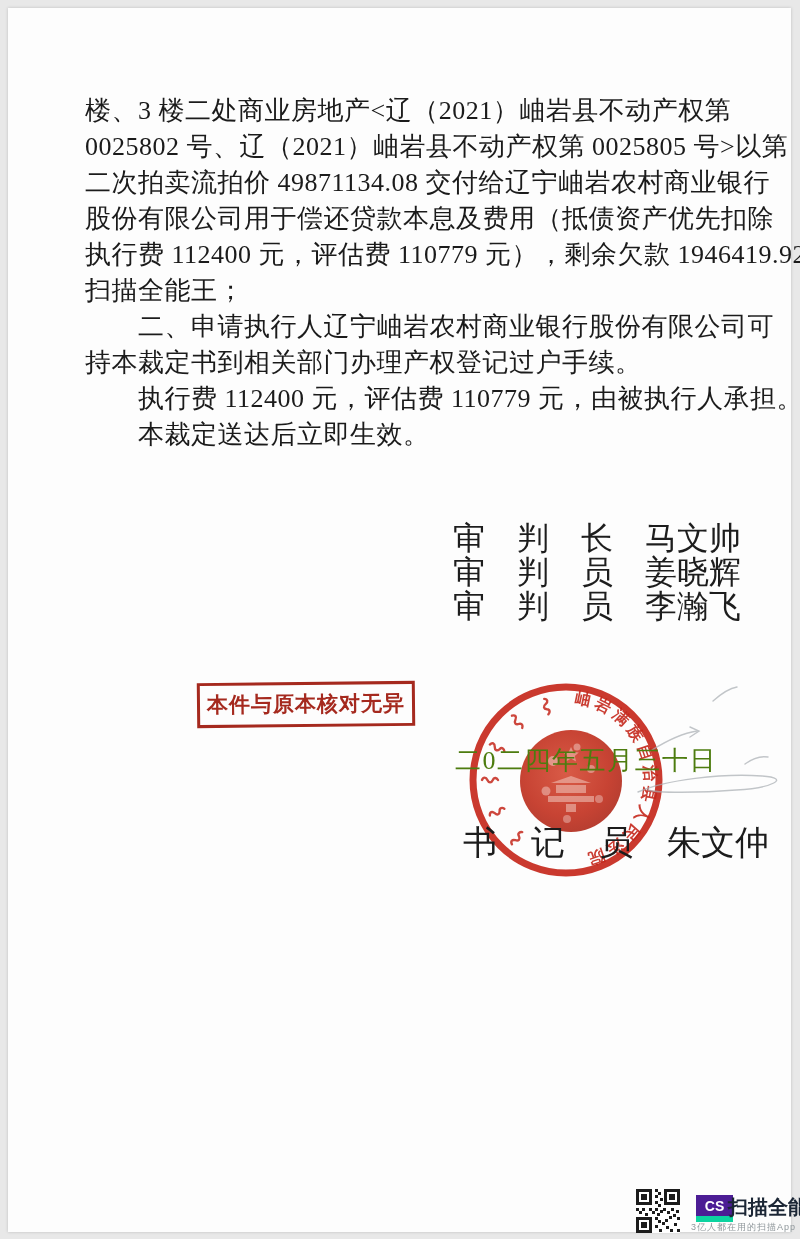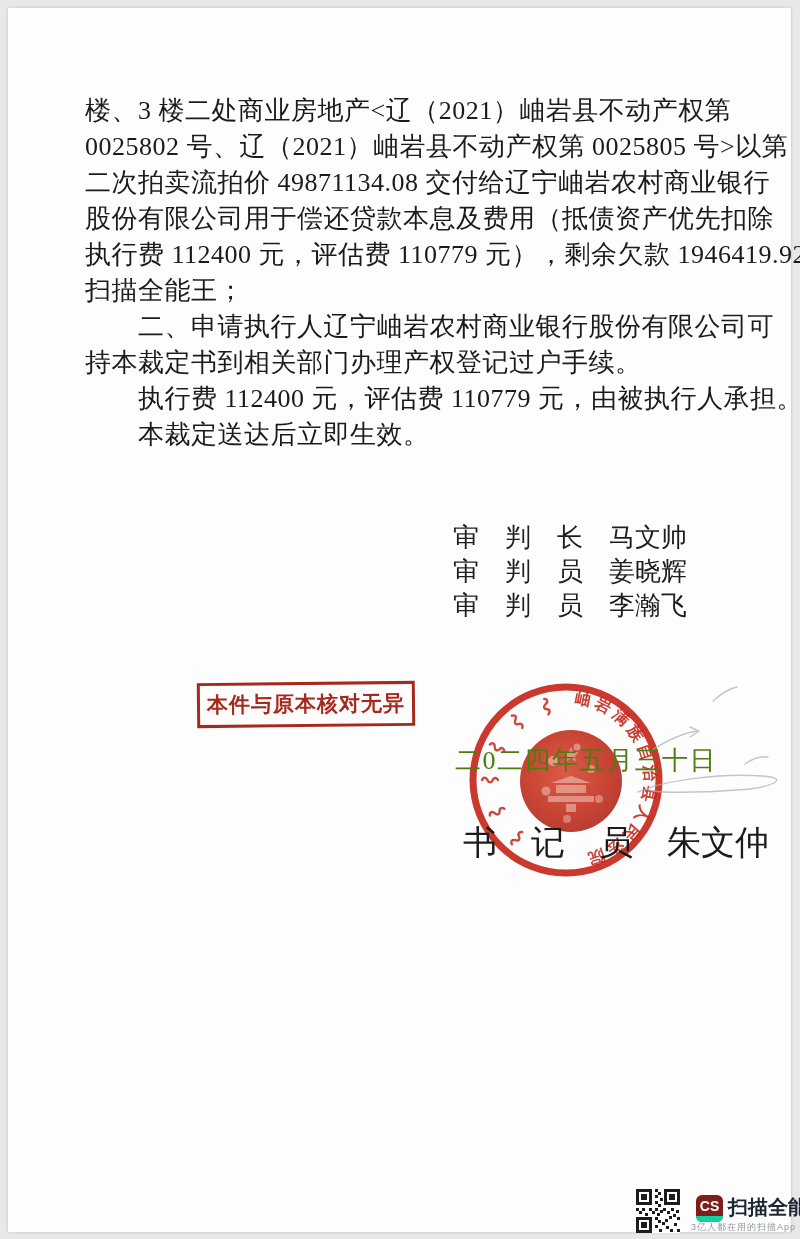--- a/index.html
+++ b/index.html
@@ -15,21 +15,21 @@
     background:#fdfdfd;
     box-shadow:0 0 3px rgba(0,0,0,.18);
   }
   .body-text {
     position:absolute; left:85px; top:93px; width:650px;
     font-size:26px; line-height:36px; color:#1b1b1b;
     letter-spacing:.5px; white-space:nowrap; z-index:3;
   }
   .judges {
     position:absolute; left:453px; top:521px;
-    font-size:26px; line-height:34px; color:#1d1d1d; z-index:3;
+    font-size:32px; line-height:34px; color:#1d1d1d; z-index:3;
     white-space:nowrap;
   }
   .verify-stamp {
     position:absolute; left:197px; top:682px;
     border:3px solid #a5291e; color:#a5291e;
     font-size:21px; font-weight:bold; letter-spacing:1px;
     padding:5px 7px 6px 7px; white-space:nowrap;
     transform:rotate(-.6deg); z-index:4; background:transparent;
   }
   .seal { position:absolute; left:466px; top:680px; width:200px; height:200px; z-index:2; }
@@ -38,22 +38,22 @@
     position:absolute; left:455px; top:743px;
     font-size:26px; letter-spacing:1.5px; color:#4d7c0f; z-index:3; white-space:nowrap;
   }
   .clerk-line {
     position:absolute; left:463px; top:820px;
     font-size:34px; color:#1c1c1c; z-index:3; white-space:nowrap;
   }
   .watermark { position:absolute; left:636px; top:1187px; width:164px; height:48px; z-index:6; }
   .qr { position:absolute; left:0; top:2px; }
   .cs-logo {
-    position:absolute; left:60px; top:8px; width:27px; height:27px;
-    background:#7f1d1d; border-radius:6px; overflow:hidden;
+    position:absolute; left:60px; top:8px; width:37px; height:27px;
+    background:#4c1d95; border-radius:0; overflow:hidden;
   }
   .cs-logo .cs-txt {
     display:block; text-align:center; color:#fff; font-weight:bold;
     font-size:14px; line-height:22px;
     font-family:"Liberation Sans","DejaVu Sans",sans-serif;
   }
   .cs-logo .cs-strip { position:absolute; left:0; bottom:0; width:100%; height:6px; background:#0cd3a0; }
   .wm-brand {
     position:absolute; left:92px; top:7px; white-space:nowrap;
     font-family:"Liberation Sans","DejaVu Sans",sans-serif;

